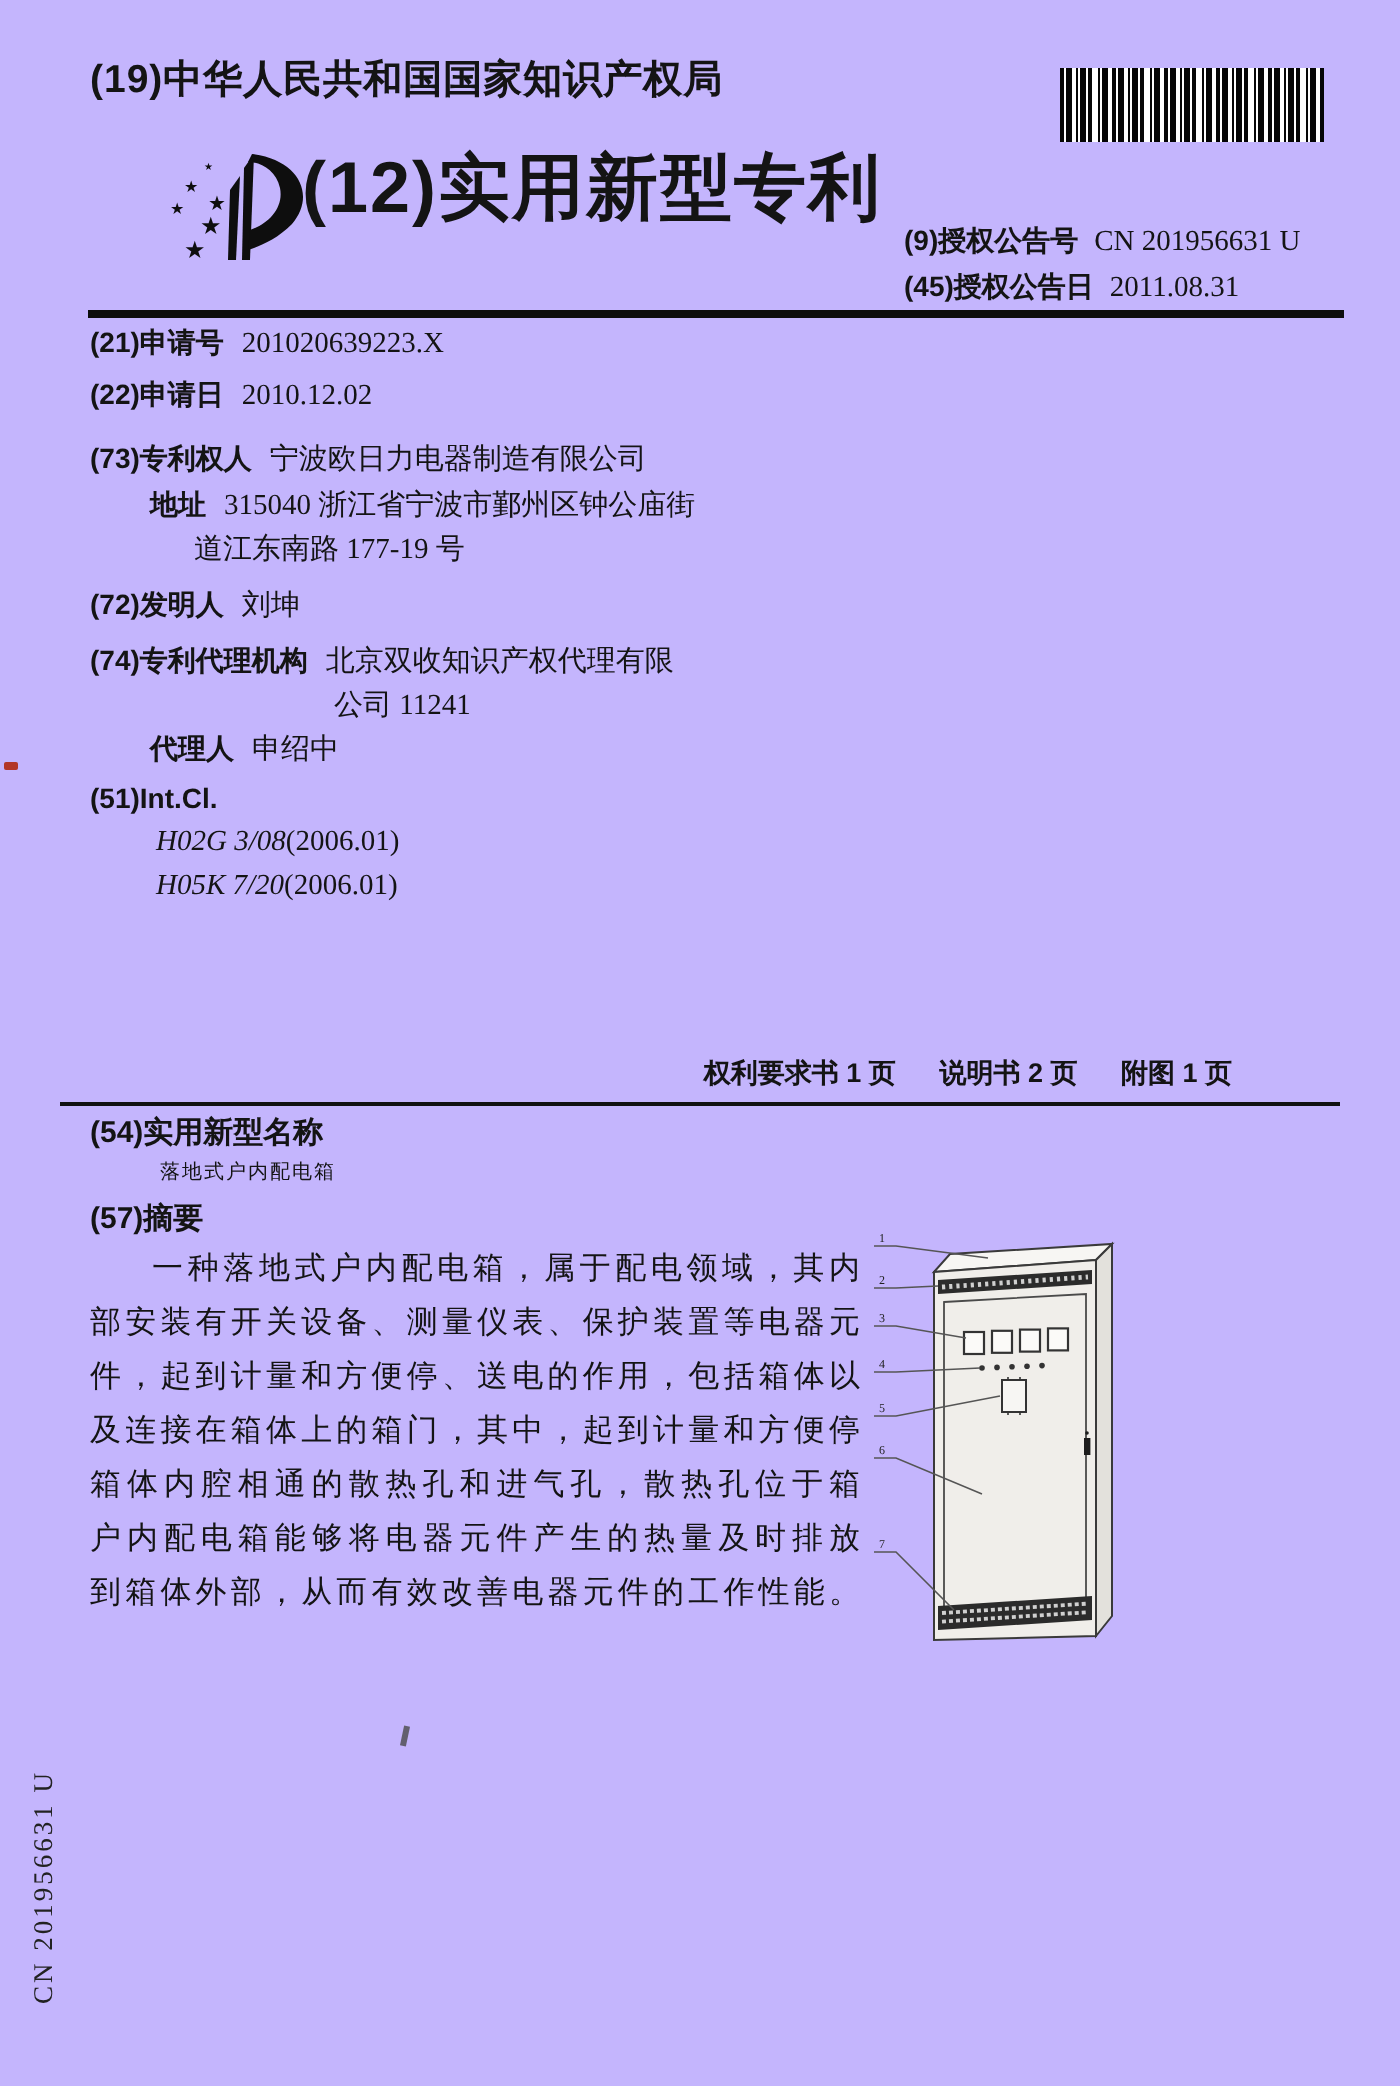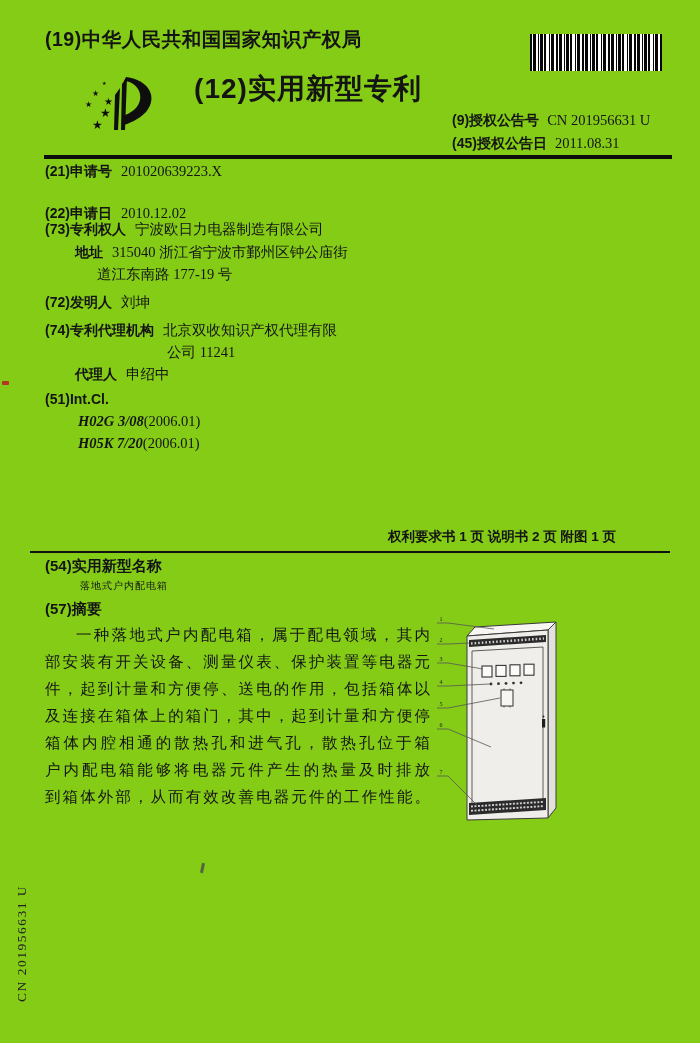--- a/index.html
+++ b/index.html
@@ -1,26 +1,26 @@
 <!DOCTYPE html>
 <html><head>
 <meta charset="utf-8">
 <style>
   html,body { margin:0; padding:0; background:#888; }
   .page {
     position:relative; width:700px; height:1043px;
-    background:#84cc16; overflow:hidden;
+    background:#c4b5fd; overflow:hidden;
     font-family:"Liberation Serif", serif; color:#141414;
   }
   .abs { position:absolute; }
   .lbl { font-family:"Liberation Sans", sans-serif; font-weight:700; }
   .val { font-family:"Liberation Serif", serif; }
 
   .office-line { top:26px; left:45px; font-size:19.5px; letter-spacing:.5px; }
-  .doc-type { top:70px; left:12px; width:592px; text-align:center; font-size:28px; letter-spacing:1px; }
+  .doc-type { top:70px; left:0; width:592px; text-align:center; font-size:36px; letter-spacing:1px; }
 
   .barcode {
     top:34px; left:530px; width:132px; height:37px;
     background:repeating-linear-gradient(90deg,
       #050505 0 2px, #fdfdfd 2px 3px,
       #050505 3px 6px, #fdfdfd 6px 8px,
       #050505 8px 9px,  #fdfdfd 9px 10px,
       #050505 10px 13px,#fdfdfd 13px 14px,
       #050505 14px 16px,#fdfdfd 16px 19px,
       #050505 19px 20px,#fdfdfd 20px 21px,
@@ -32,25 +32,25 @@
   .pub-no { top:112px; }
   .pub-date { top:135px; }
 
   .rule-1 { top:155px; left:44px; width:628px; height:3.5px; background:#0d0d0d; }
   .rule-2 { top:551px; left:30px; width:640px; height:2px; background:#111; }
 
   .bib-row { left:45px; font-size:14px; white-space:nowrap; }
   .bib-row .val { margin-left:9px; font-size:14.5px; }
   .cont { font-size:14.5px; }
 
-  .intcl-code { font-style:italic; font-weight:700; font-family:"Liberation Serif", serif; }
+  .intcl-code { font-style:italic; font-weight:400; font-family:"Liberation Serif", serif; }
   .intcl-suffix { font-family:"Liberation Serif", serif; }
 
   .pages-line { top:528px; right:84px; font-size:13.5px; font-family:"Liberation Sans",sans-serif; font-weight:700; white-space:nowrap; }
-  .pages-line span { }
+  .pages-line span { margin-left:18px; }
   .pages-line span:first-child { margin-left:0; }
 
   .sec-label { left:45px; font-size:15px; }
   .invention-title { top:579px; left:80px; font-size:10px; letter-spacing:1px; }
 
   .abstract { top:621px; left:45px; width:385px; font-size:15.5px; }
   .abstract .aline {
     height:27px; line-height:27px;
     text-align:justify; text-align-last:justify; white-space:nowrap;
   }
@@ -101,21 +101,21 @@
   </div>
   <div class="abs pub-line pub-date">
     <span class="lbl">(45)授权公告日</span><span class="val">2011.08.31</span>
   </div>
 
   <div class="abs rule-1"></div>
 
   <div class="abs bib-row" style="top:163px;">
     <span class="lbl">(21)申请号</span><span class="val">201020639223.X</span>
   </div>
-  <div class="abs bib-row" style="top:205px;">
+  <div class="abs bib-row" style="top:189px;">
     <span class="lbl">(22)申请日</span><span class="val">2010.12.02</span>
   </div>
   <div class="abs bib-row" style="top:220px;">
     <span class="lbl">(73)专利权人</span><span class="val">宁波欧日力电器制造有限公司</span>
   </div>
   <div class="abs bib-row" style="top:243px; padding-left:30px;">
     <span class="lbl">地址</span><span class="val">315040 浙江省宁波市鄞州区钟公庙街</span>
   </div>
   <div class="abs bib-row cont" style="top:265px; padding-left:52px;">
     <span class="val" style="margin-left:0;margin-top:32px;">道江东南路 177-19 号</span>

